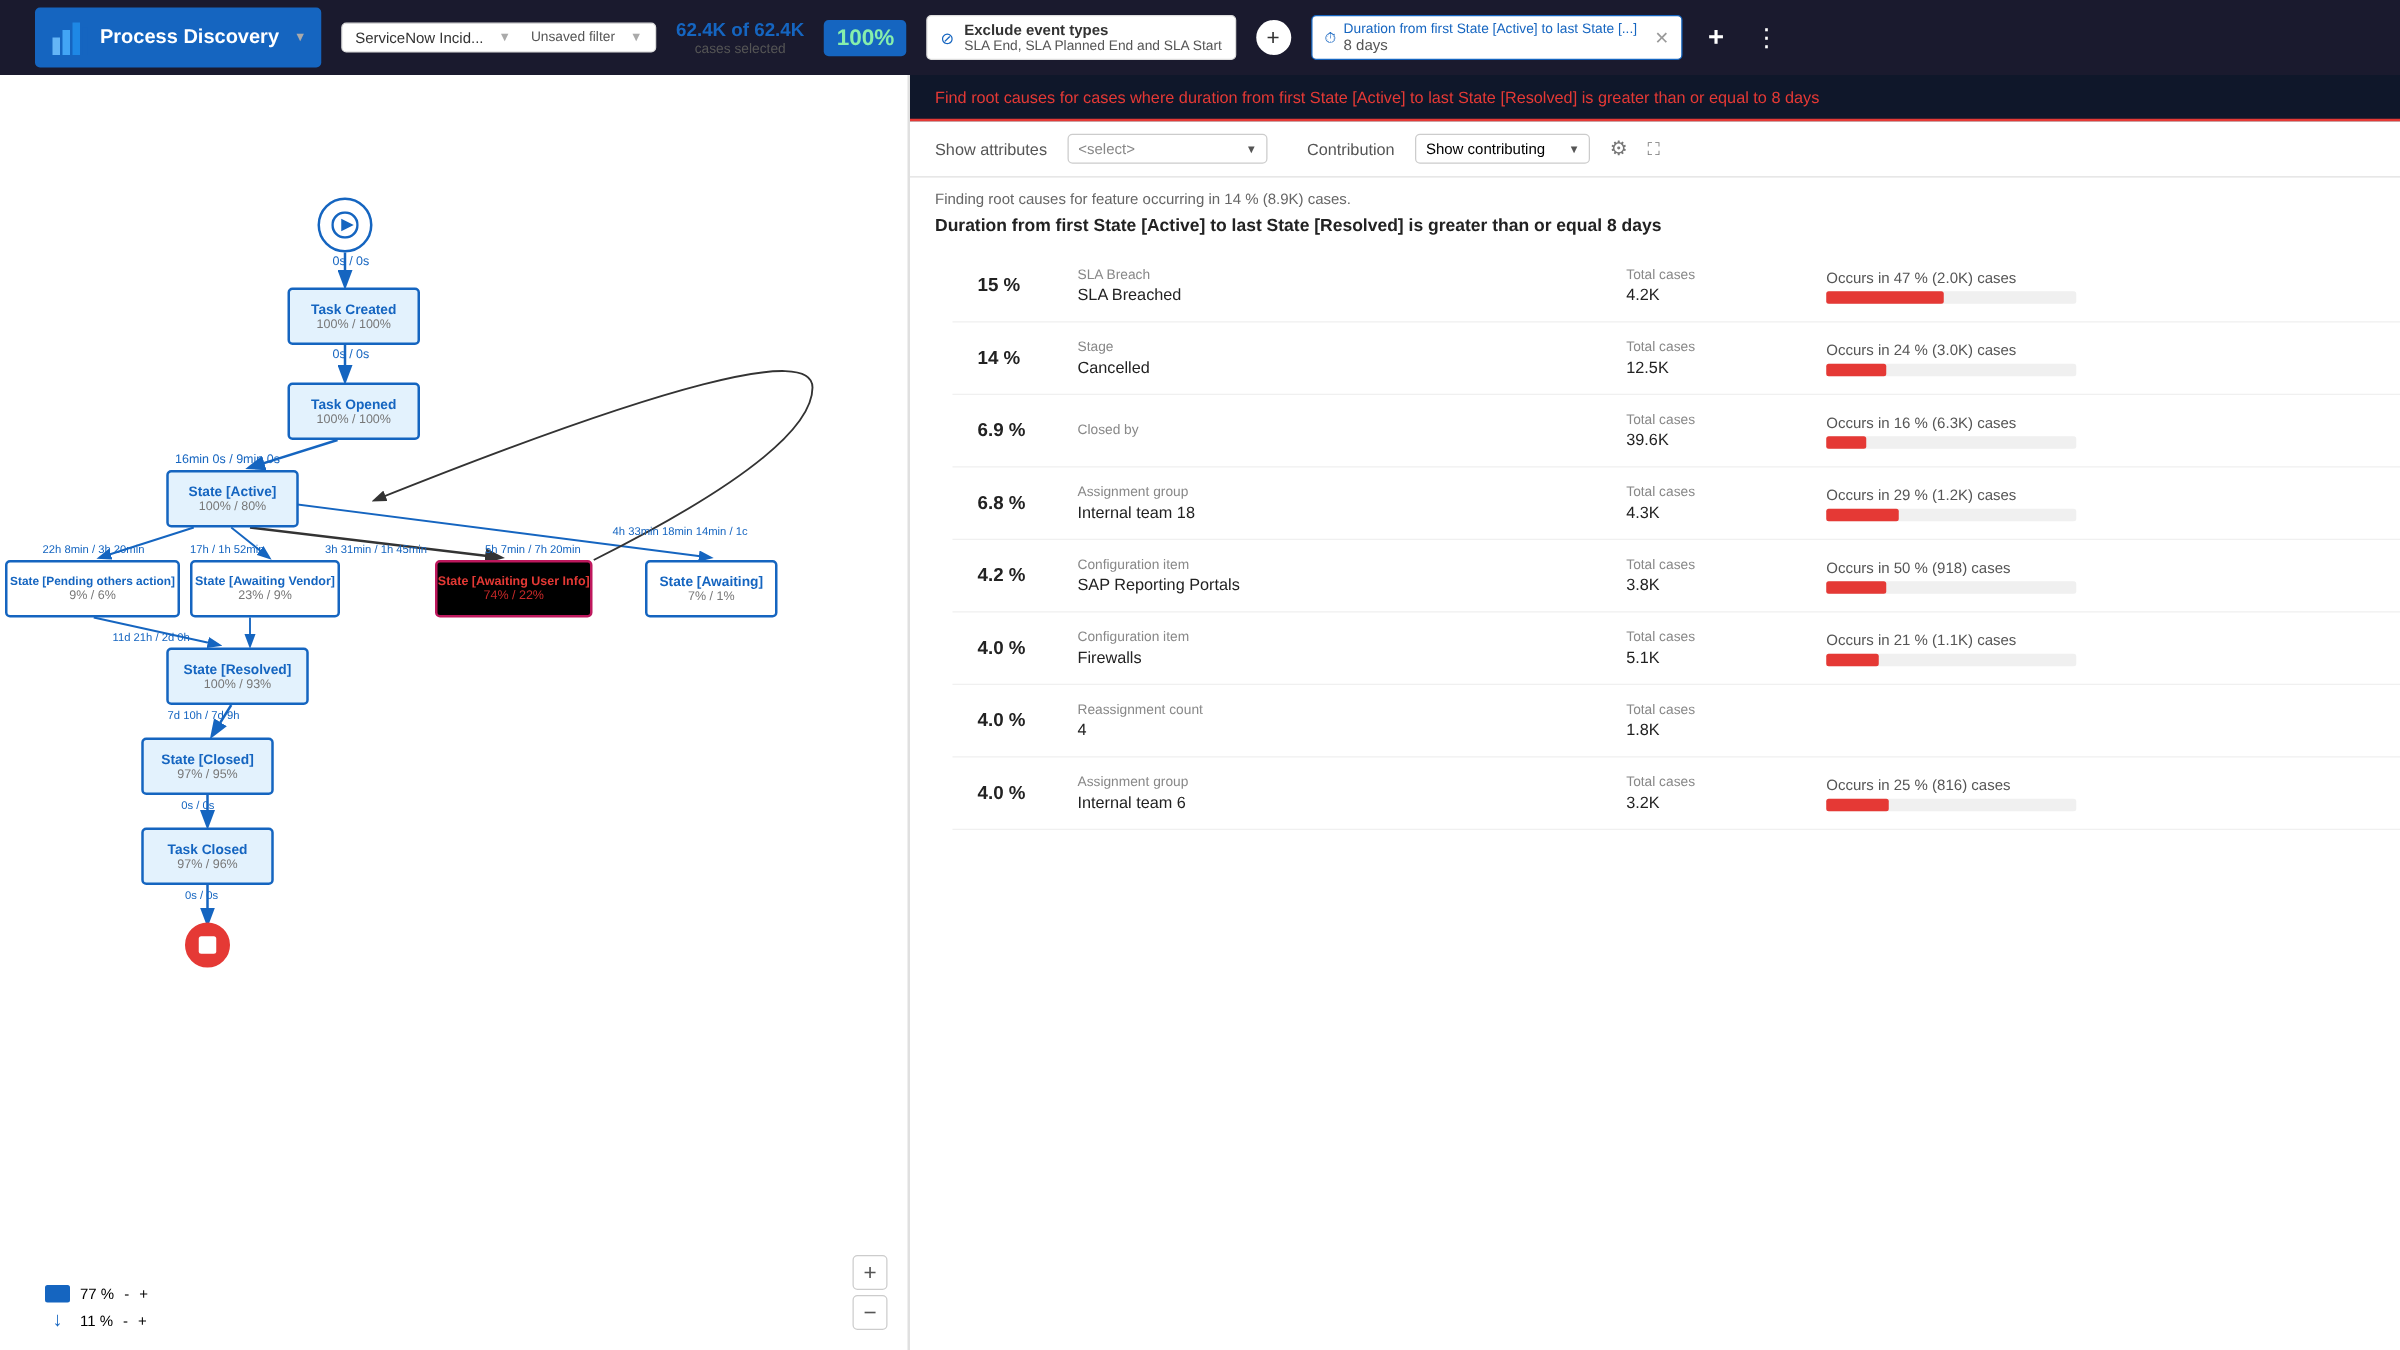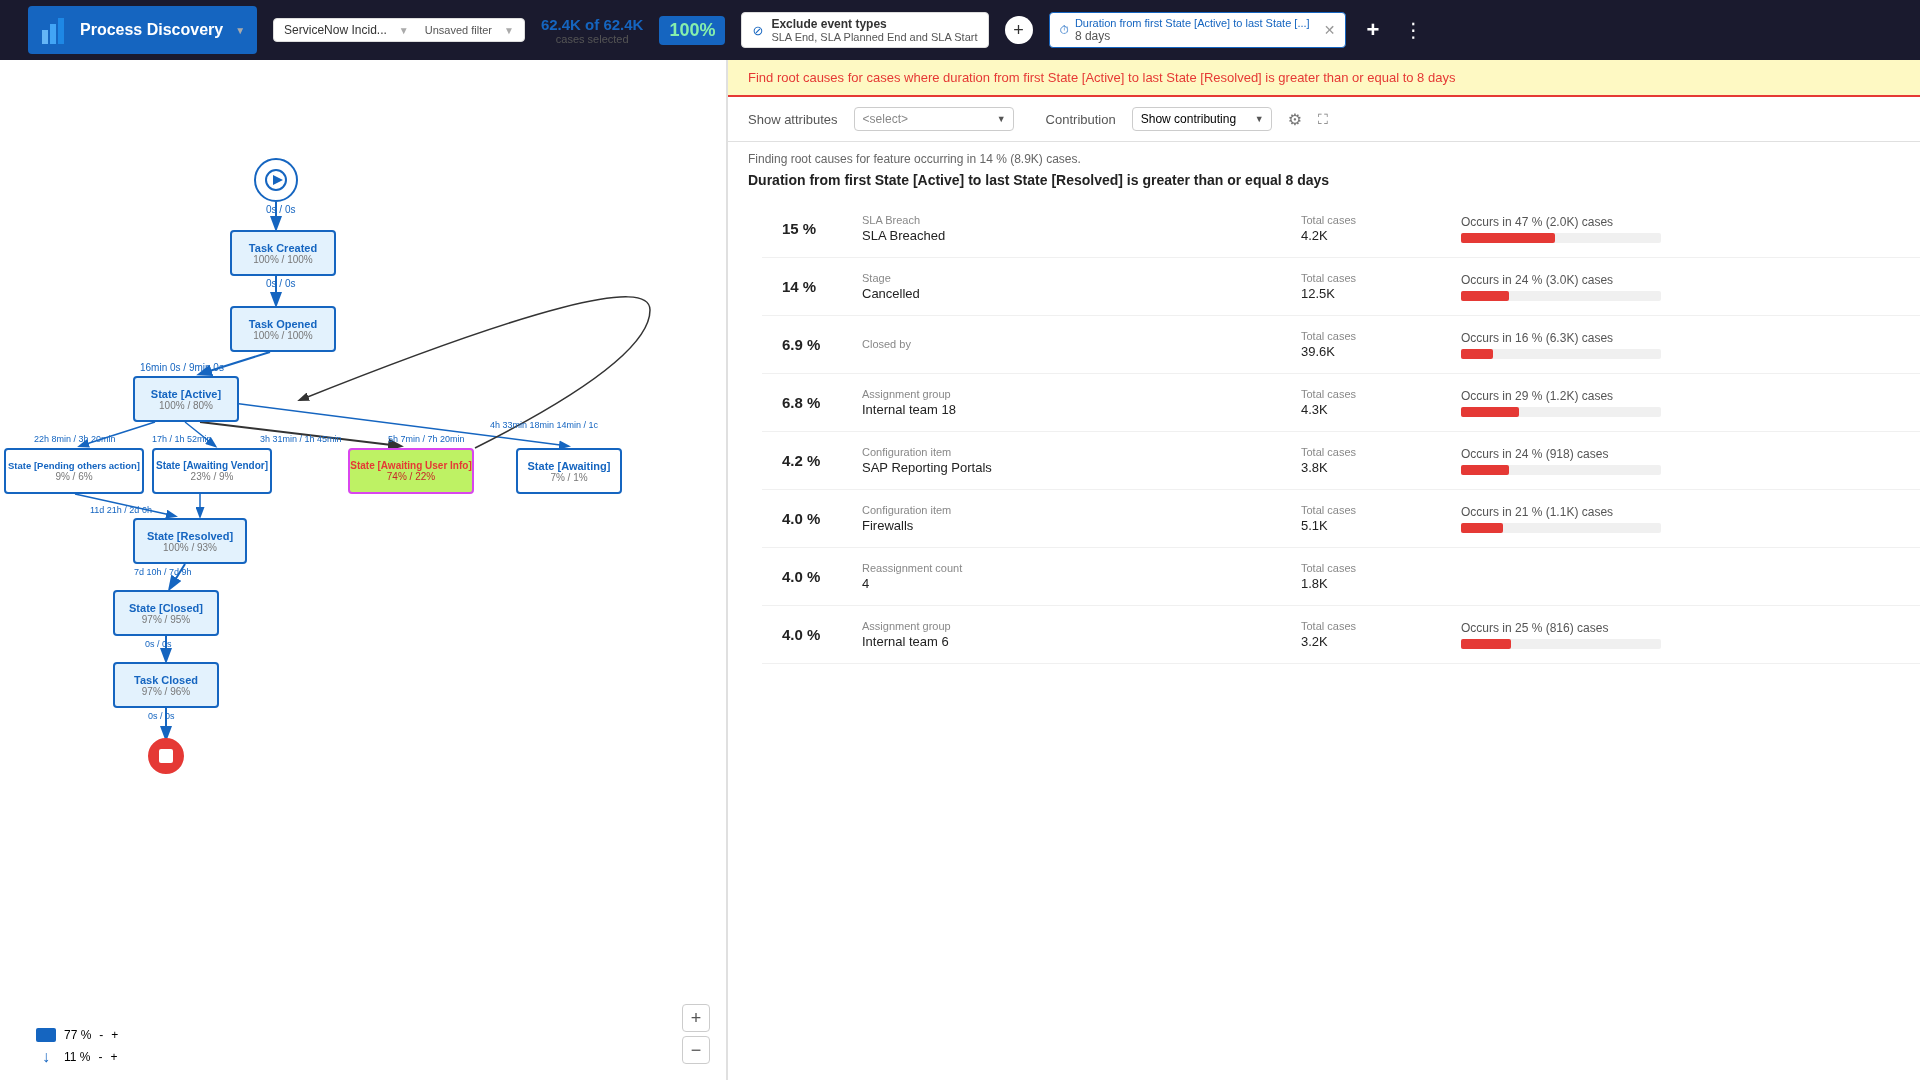--- a/index.html
+++ b/index.html
@@ -23,21 +23,21 @@
     
     .main { display: flex; height: calc(1080px - 60px); }
 
     
     .flow-panel { flex: 0 0 728px; background: white; border-right: 2px solid #e0e0e0; position: relative; overflow: hidden; }
 
     
     .rca-panel { flex: 1; background: white; display: flex; flex-direction: column; overflow: hidden; }
 
     
-    .rca-header-bar { background: #fef9c3; border-bottom: 2px solid #e53935; padding: 10px 20px; }
+    .rca-header-bar { background: #0f172a; border-bottom: 2px solid #e53935; padding: 10px 20px; }
     .rca-header-text { color: #e53935; font-size: 13px; font-weight: 500; }
 
     .rca-controls { display: flex; align-items: center; padding: 10px 20px; gap: 16px; border-bottom: 1px solid #e0e0e0; }
     .rca-label { color: #555; font-size: 13px; }
     .select-box { border: 1px solid #ccc; border-radius: 4px; padding: 4px 28px 4px 8px; font-size: 12px; color: #888; appearance: none; position: relative; background: white; cursor: pointer; min-width: 160px; }
     .select-wrapper { position: relative; display: inline-block; }
     .select-wrapper::after { content: '▼'; position: absolute; right: 8px; top: 50%; transform: translateY(-50%); font-size: 9px; color: #555; pointer-events: none; }
     .contribution-label { color: #555; font-size: 13px; margin-left: 16px; }
     .show-contributing-select { border: 1px solid #ccc; border-radius: 4px; padding: 4px 24px 4px 8px; font-size: 12px; background: white; appearance: none; cursor: pointer; min-width: 140px; }
     .gear-icon { color: #777; cursor: pointer; font-size: 16px; }
@@ -60,21 +60,21 @@
 
     
     .rca-table::-webkit-scrollbar { width: 8px; }
     .rca-table::-webkit-scrollbar-track { background: #f0f0f0; }
     .rca-table::-webkit-scrollbar-thumb { background: #bbb; border-radius: 4px; }
 
     
     .flow-canvas { position: relative; width: 100%; height: 100%; }
     .flow-node { position: absolute; border-radius: 4px; display: flex; flex-direction: column; align-items: center; justify-content: center; font-size: 11px; text-align: center; cursor: pointer; }
     .node-blue { background: #e3f2fd; border: 2px solid #1565c0; color: #1565c0; }
-    .node-pink { background: #bef264; border: 2px solid #d946ef; color: #e53935; }
+    .node-pink { background: #000000; border: 2px solid #be185d; color: #e53935; }
     .node-white { background: white; border: 2px solid #1565c0; color: #1565c0; }
     .node-label { font-weight: 600; font-size: 11px; }
     .node-pct { font-size: 10px; color: #777; }
     .node-circle { position: absolute; border-radius: 50%; display: flex; align-items: center; justify-content: center; }
     .node-start { background: white; border: 2px solid #1565c0; width: 44px; height: 44px; }
     .node-end { background: #e53935; border: 2px solid #e53935; width: 36px; height: 36px; }
     .flow-time { position: absolute; font-size: 10px; color: #1565c0; text-align: center; }
 
     
     svg.arrows { position: absolute; top: 0; left: 0; width: 100%; height: 100%; pointer-events: none; }
@@ -385,21 +385,21 @@
       <span class="rca-pct">4.2 %</span>
       <div>
         <div class="attr-name">Configuration item</div>
         <div class="attr-value">SAP Reporting Portals</div>
       </div>
       <div>
         <div class="total-label">Total cases</div>
         <div class="total-value">3.8K</div>
       </div>
       <div>
-        <div class="occurs-text">Occurs in 24 % (918) cases</div>
+        <div class="occurs-text">Occurs in 50 % (918) cases</div>
         <div class="bar-container">
           <div class="bar-fill" style="width:48px;"></div>
         </div>
       </div>
     </div>
         <div class="rca-row">
       <span class="rca-pct">4.0 %</span>
       <div>
         <div class="attr-name">Configuration item</div>
         <div class="attr-value">Firewalls</div>

